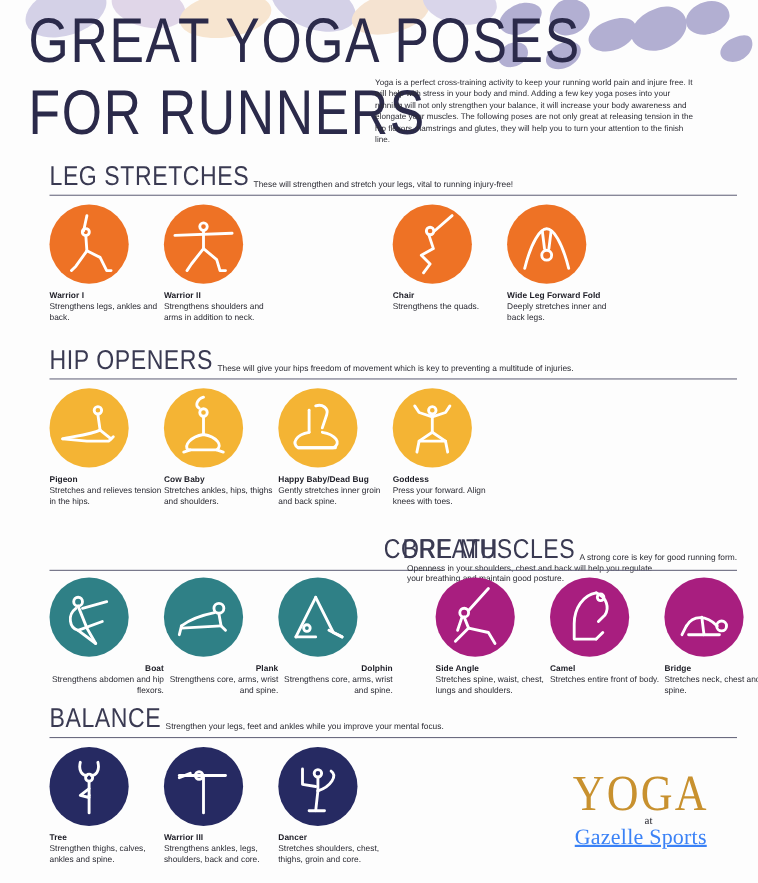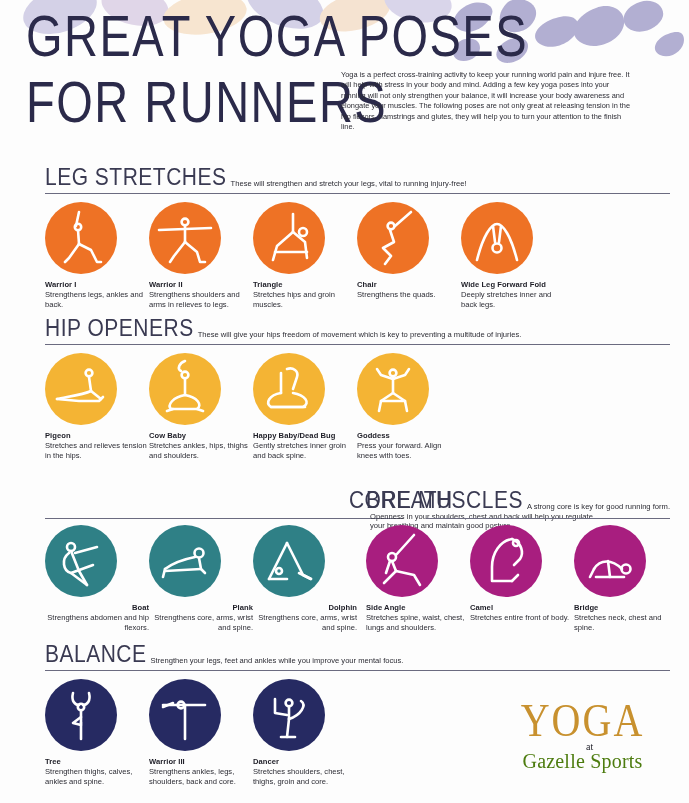--- a/index.html
+++ b/index.html
@@ -94,22 +94,22 @@
     font-size: 40px; line-height: 40px; letter-spacing: 2px;
     color: #c8912f; font-weight: 300; font-family: "Liberation Serif", serif;
     transform: scaleY(1.15); transform-origin: center top;
   }
   .logo-sub { position: relative; margin-top: 12px; }
   .logo-at {
     position: absolute; left: 86px; top: -9px;
     font-size: 10px; color: #1d1d26; font-family: "Liberation Serif", serif;
   }
   .logo-gz {
-    font-size: 20px; color: #4d7c0f; font-family: "Liberation Serif", serif;
-    letter-spacing: .2px; line-height: 22px;
+    font-size: 20px; color: #3b82f6; font-family: "Liberation Serif", serif;
+    letter-spacing: .2px; line-height: 22px; text-decoration: underline;
   }
 </style>
 </head>
 <body>
 
 <div class="page">
 
   <div class="petals">
     <svg width="689" height="72" viewBox="0 0 689 72">
       <g opacity="0.55">
@@ -132,21 +132,21 @@
       </g>
     </svg>
   </div>
 
   <div class="masthead">
     <div class="title-line" id="title1">GREAT YOGA POSES</div>
     <div class="title-line" id="title2">FOR RUNNERS</div>
   </div>
   <div class="intro">Yoga is a perfect cross-training activity to keep your running world pain and injure free. It will help with stress in your body and mind.  Adding a few key yoga poses into your running will not only strengthen your balance, it will increase your body awareness and elongate your muscles. The following poses are not only great at releasing tension in the hip flexors, hamstrings and glutes, they will help you to turn your attention to the finish line.</div>
 
-  <div class="section" style="top:168px;">
+  <div class="section" style="top:152px;">
     <div class="sec-head">
       <span class="sec-title">LEG STRETCHES</span><span class="sec-sub">These will strengthen and stretch your legs, vital to running injury-free!</span>
       <div class="rule"></div>
     </div>
     <div class="poses" style="height:118px; margin-top:8px;">
 
       <div class="pose" style="left:0px;">
         <div class="circle" style="background:#ee7225">
           <svg viewBox="0 0 72 72">
               <g fill="none" stroke="#fff" stroke-width="2.6" stroke-linecap="round" stroke-linejoin="round">
@@ -168,38 +168,23 @@
               <g fill="none" stroke="#fff" stroke-width="2.6" stroke-linecap="round" stroke-linejoin="round">
             <circle cx="36" cy="20" r="3.4"></circle>
             <path d="M10 28 L62 26"></path>
                 <path d="M36 24 L36 40"></path>
             <path d="M36 40 L25 54 L21 60"></path>
                 <path d="M36 40 L48 50 L51 60 L56 60"></path>
           </g>
             </svg>
         </div>
         <div class="pose-name">Warrior II</div>
-        <div class="pose-desc">Strengthens shoulders and arms in relieves to legs.</div>
-      </div>
-
-      <div class="pose" style="left:208px;">
-        <div class="circle" style="background:#ee7225">
-          <svg viewBox="0 0 72 72">
-              <g fill="none" stroke="#fff" stroke-width="2.6" stroke-linecap="round" stroke-linejoin="round">
-            <path d="M40 12 L40 30"></path>
-                <circle cx="50" cy="30" r="4"></circle>
-            <path d="M40 30 L24 44 L20 58"></path>
-                <path d="M40 30 L52 40 L54 56"></path>
-            <path d="M22 50 L54 50"></path>
-          </g>
-            </svg>
-        </div>
-        <div class="pose-name">Triangle</div>
-        <div class="pose-desc">Stretches hips and groin muscles.</div>
-      </div>
+        <div class="pose-desc">Strengthens shoulders and arms in addition to neck.</div>
+      </div>
+
 
       <div class="pose" style="left:416px;">
         <div class="circle" style="background:#ee7225">
           <svg viewBox="0 0 72 72">
               <g fill="none" stroke="#fff" stroke-width="2.6" stroke-linecap="round" stroke-linejoin="round">
             <path d="M16 58 C22 34 30 22 36 22 C42 22 50 34 56 58"></path>
             <path d="M32 24 L34 40"></path>
                 <path d="M40 24 L38 40"></path>
             <circle cx="36" cy="46" r="4.5"></circle>
           </g>
@@ -355,21 +340,21 @@
         <div class="pose-desc">Strengthens core, arms, wrist and spine.</div>
       </div>
     </div>
   </div>
 
   <div class="section" style="top:491px; left:366px; width:304px;">
     <div class="sec-head" style="height:28px;">
       <span class="sec-title">BREATH</span><span class="sec-sub two-line">Openness in your shoulders, chest and back will help you regulate your breathing and maintain good posture.</span>
       <div class="rule-short" style="left:60px; right:0;"></div>
     </div>
-    <div class="poses" style="height:120px; margin-top:6px;">
+    <div class="poses" style="height:120px; margin-top:6px;margin-left:30px;">
 
       <div class="pose" style="left:0px;">
         <div class="circle" style="background:#a81e7f">
           <svg viewBox="0 0 72 72">
               <g fill="none" stroke="#fff" stroke-width="2.6" stroke-linecap="round" stroke-linejoin="round">
             <path d="M48 10 L30 30"></path>
                 <circle cx="26" cy="32" r="4"></circle>
             <path d="M26 36 L30 46"></path>
             <path d="M30 46 L18 58"></path>
                 <path d="M30 46 L48 50 L54 60"></path>

